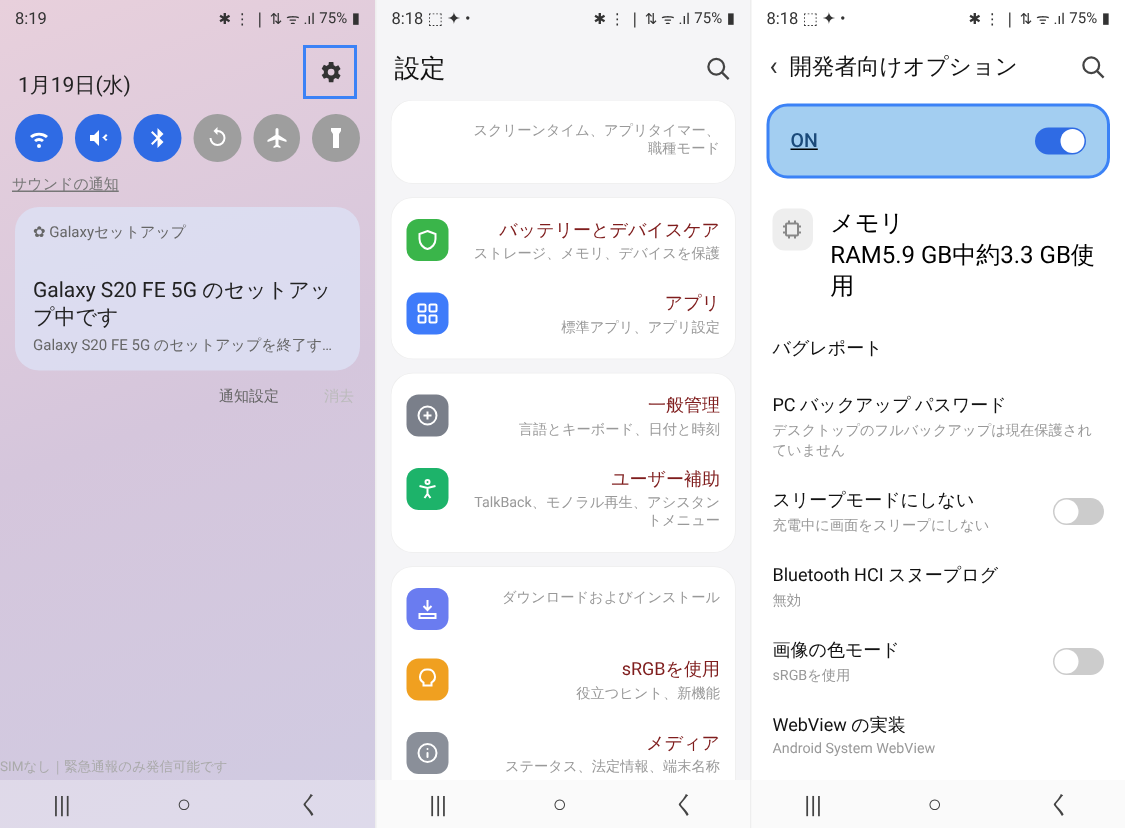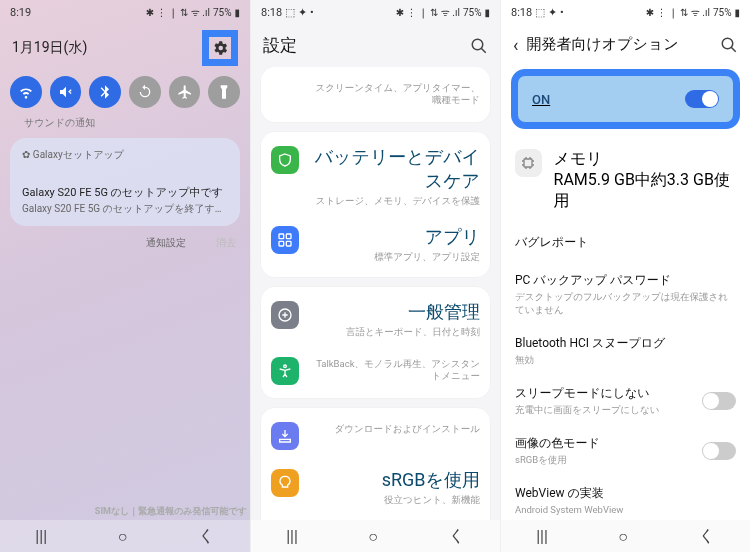--- a/index.html
+++ b/index.html
@@ -4,50 +4,50 @@
 <style>
   * { box-sizing: border-box; margin: 0; padding: 0; font-family: -apple-system, "Segoe UI", Roboto, sans-serif; }
   body { width: 750px; height: 552px; display: flex; background: #fff; }
   .screen { width: 250px; height: 552px; position: relative; overflow: hidden; background: #fff; display: flex; flex-direction: column; }
   .screen + .screen { border-left: 1px solid #eee; }
   .statusbar { height: 24px; display: flex; justify-content: space-between; align-items: center; padding: 0 10px; font-size: 11px; color: #333; }
   .statusbar .right { display: flex; gap: 3px; align-items: center; font-size: 10px; }
 
   
   .s1 { background: linear-gradient(160deg, #e8d0dc 0%, #d5c6dc 50%, #d0cbe2 100%); }
-  .s1 .date-row { display: flex; justify-content: space-between; align-items: center; padding: 6px 12px; }
+  .s1 .date-row { display: flex; justify-content: space-between; align-items: flex-end; padding: 6px 12px; }
   .s1 .date { font-size: 14px; color: #222; }
-  .highlight { border: 7px solid #3b82f6; text-decoration: underline; }
+  .highlight { border: 2px solid #3b82f6; text-decoration: underline; }
   .gear-box { width: 36px; height: 36px; display: flex; align-items: center; justify-content: center; }
   .qs-row { display: flex; gap: 8px; padding: 4px 10px; }
   .qs { width: 32px; height: 32px; border-radius: 50%; display: flex; align-items: center; justify-content: center; color: #fff; font-size: 15px; }
   .qs.on { background: #2f6be4; }
   .qs.off { background: #9e9e9e; }
   .chips { display: flex; gap: 10px; padding: 8px 10px; }
   .chip { flex: 1; background: rgba(255,255,255,.45); border-radius: 18px; text-align: center; font-size: 11px; color: #555; padding: 6px 0; }
-  .sec-label { font-size: 10px; color: #777; padding: 4px 24px; }
+  .sec-label { font-size: 10px; color: #777; padding: 4px 8px; text-decoration: underline; }
   .notif { margin: 4px 10px; background: rgba(220,225,245,.8); border-radius: 16px; padding: 10px 12px; }
   .notif-app { font-size: 10px; color: #666; margin-bottom: 4px; }
-  .notif-title { font-size: 11px; color: #222; margin-bottom: 2px; margin-top: 23px; }
+  .notif-title { font-size: 14px; color: #222; margin-bottom: 2px; margin-top: 23px; }
   .notif-body { font-size: 10px; color: #666; white-space: nowrap; overflow: hidden; text-overflow: ellipsis; }
   .notif-actions { display: flex; justify-content: flex-end; gap: 30px; padding: 6px 14px; font-size: 10px; color: #666; }
-  .sim-note { position: absolute; bottom: 34px; left: 0; right: 3px; font-size: 9px; color: #aaa; text-align: right; font-weight: bold; }
+  .sim-note { position: absolute; bottom: 34px; left: 0; right: 3px; font-size: 9px; color: #aaa; text-align: left; }
   .navbar { position: absolute; bottom: 0; left: 0; right: 0; height: 32px; display: flex; justify-content: space-around; align-items: center; background: rgba(255,255,255,.3); }
   .navbar span { font-size: 16px; color: #444; }
 
   
   .header { display: flex; align-items: center; padding: 10px 12px; gap: 8px; }
   .header .title { font-size: 17px; flex: 1; color: #111; }
   .search-ic { font-size: 16px; color: #444; }
   .list { flex: 1; overflow: hidden; padding: 0 10px; text-align: right; }
   .card { background: #fff; border-radius: 14px; padding: 4px 0; margin-bottom: 10px; box-shadow: 0 0 0 0.5px #eee; }
   .item { display: flex; align-items: flex-start; padding: 9px 10px; gap: 12px; }
   .item .ic { width: 28px; height: 28px; border-radius: 8px; display: flex; align-items: center; justify-content: center; color: #fff; font-size: 14px; flex-shrink: 0; margin-top: 1px; }
   .item .txt { flex: 1; min-width: 0; }
-  .item .t { font-size: 18px; color: #0c4a6e; }
+  .item .t { font-size: 12px; color: #7f1d1d; }
   .item .s { font-size: 9.5px; color: #999; margin-top: 2px; line-height: 1.3; }
   .s2 { background: #f5f5f7; }
   .s2 .navbar { background: #fafafa; }
 
   
   .s3 .back { font-size: 18px; color: #333; }
   .on-bar { margin: 4px 10px 10px; background: #a3cef1; border-radius: 14px; padding: 14px 14px; display: flex; justify-content: space-between; align-items: center; }
   .on-bar .lbl { font-size: 13px; color: #1b4a7a; font-weight: 500; }
   .toggle { width: 34px; height: 18px; background: #2f6be4; border-radius: 10px; position: relative; }
   .toggle::after { content: ""; position: absolute; right: 1px; top: 1px; width: 16px; height: 16px; background: #fff; border-radius: 50%; }
@@ -202,20 +202,21 @@
           </div>
         </div>
         <div class="item">
           <div class="ic" style="background:#1db36a">
             <svg width="16" height="16" viewBox="0 0 24 24" fill="none" stroke="#fff" stroke-width="2">
               <circle cx="12" cy="5" r="2"></circle>
               <path d="M4 9l8 2 8-2M12 11v6M9 21l3-4 3 4"></path>
             </svg>
           </div>
           <div class="txt">
+            <div class="t">ユーザー補助</div>
             <div class="s">TalkBack、モノラル再生、アシスタントメニュー</div>
           </div>
         </div>
       </div>
       <div class="card">
         <div class="item">
           <div class="ic" style="background:#6a7cf0">
             <svg width="16" height="16" viewBox="0 0 24 24" fill="none" stroke="#fff" stroke-width="2">
               <path d="M12 3v10M8 9l4 4 4-4M4 17h16v4H4z"></path>
             </svg>
@@ -307,32 +308,32 @@
         <div>
           <div class="t">バグレポート</div>
         </div>
       </div>
       <div class="row3">
         <div>
           <div class="t">PC バックアップ パスワード</div>
           <div class="s">デスクトップのフルバックアップは現在保護されていません</div>
         </div>
       </div>
+      <div class="row3 flex">
+        <div>
+          <div class="t">スリープモードにしない</div>
+          <div class="s">充電中に画面をスリープにしない</div>
+        </div>
+        <span class="toggle off"></span>
+      </div>
       <div class="row3">
         <div>
           <div class="t">Bluetooth HCI スヌープログ</div>
           <div class="s">無効</div>
         </div>
-      </div>
-      <div class="row3 flex">
-        <div>
-          <div class="t">スリープモードにしない</div>
-          <div class="s">充電中に画面をスリープにしない</div>
-        </div>
-        <span class="toggle off"></span>
       </div>
       <div class="row3 flex">
         <div>
           <div class="t">画像の色モード</div>
           <div class="s">sRGBを使用</div>
         </div>
         <span class="toggle off"></span>
       </div>
       <div class="row3">
         <div>

